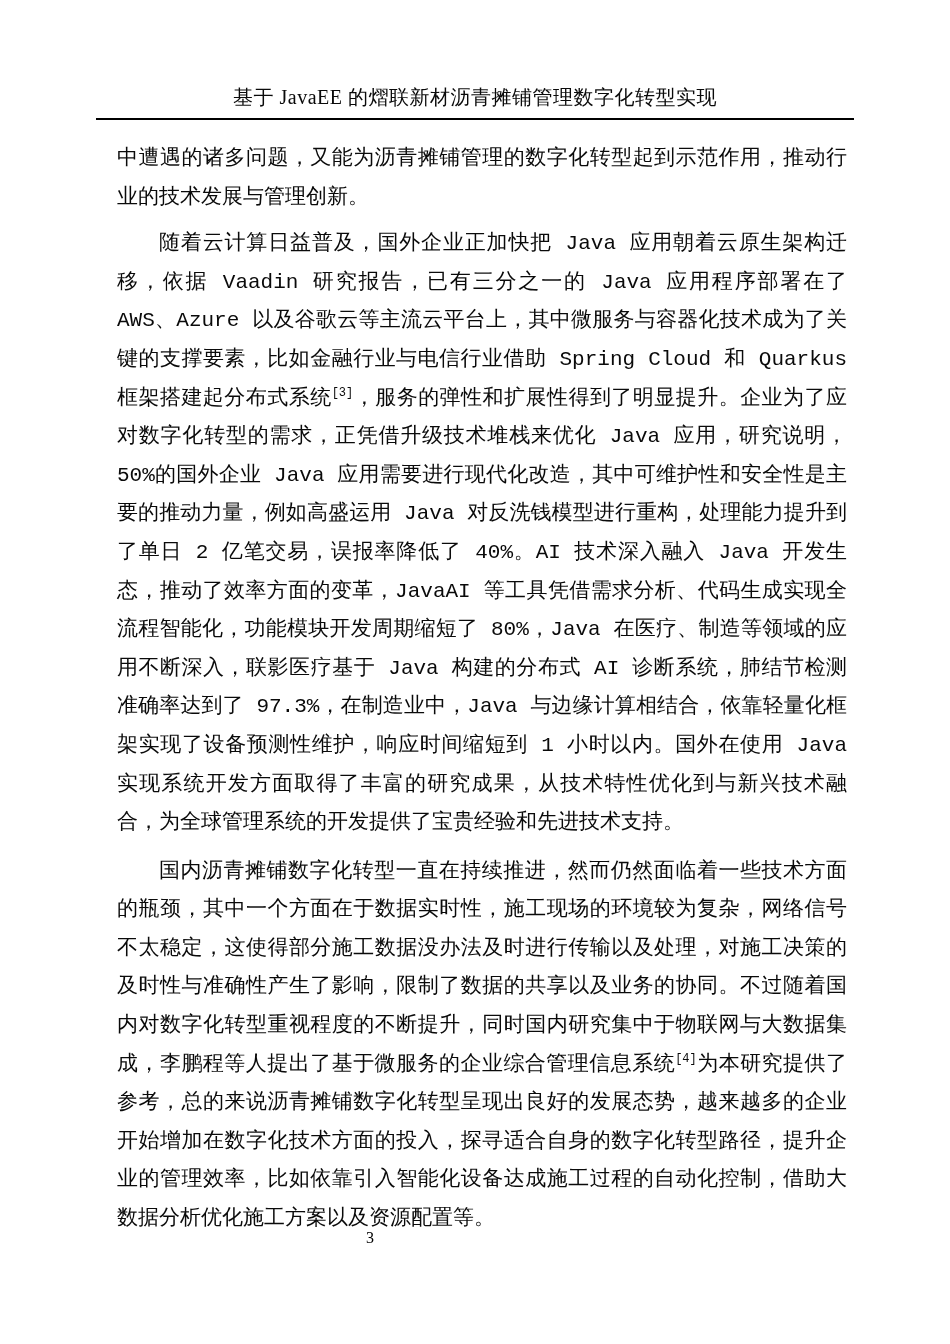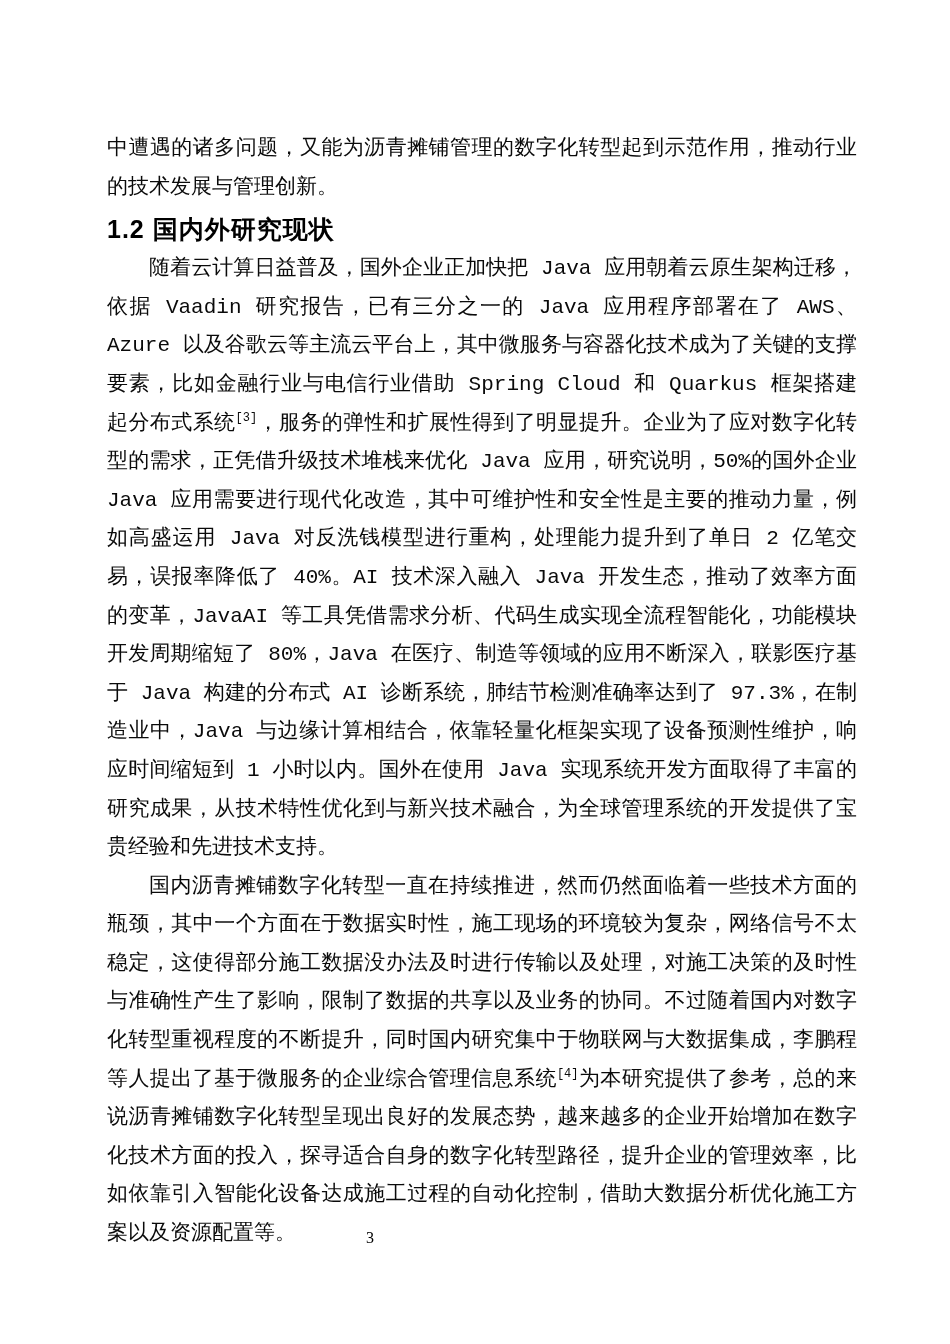--- a/index.html
+++ b/index.html
@@ -28,21 +28,21 @@
     border-bottom: 2px solid #000000;
     white-space: nowrap;
   }
   .body-text {
     position: absolute;
     left: 107px;
     top: 128px;
     width: 750px;
   }
   p.para {
-    margin: 0;
+    margin: 10px;
     font-size: 21px;
     line-height: 38.6px;
     text-align: justify;
     text-justify: inter-ideograph;
     word-break: normal;
   }
   p.para.indent {
     text-indent: 2em;
     font-family: Liberation Mono, monospace;
   }
@@ -66,26 +66,26 @@
     top: 1229px;
     font-size: 16px;
     color: #000000;
   }
 </style>
 </head>
 <body>
 
 <div class="page">
 
+  <div class="running-header">基于 JavaEE 的熠联新材沥青摊铺管理数字化转型实现</div>
 
   <div class="body-text">
 
     <p class="para"><span>中遭遇的诸多问题，又能为沥青摊铺管理的数字化转型起到示范作用，推动行业的技术发展与管理创新。</span></p>
 
-    <h2 class="section-heading">1.2 国内外研究现状</h2>
 
     <p class="para indent"><span>随着云计算日益普及，国外企业正加快把 Java 应用朝着云原生架构迁移，依据 Vaadin 研究报告，已有三分之一的 Java 应用程序部署在了 AWS、Azure 以及谷歌云等主流云平台上，其中微服务与容器化技术成为了关键的支撑要素，比如金融行业与电信行业借助 Spring Cloud 和 Quarkus 框架搭建起分布式系统</span><sup class="cite">[3]</sup><span>，服务的弹性和扩展性得到了明显提升。企业为了应对数字化转型的需求，正凭借升级技术堆栈来优化 Java 应用，研究说明，50%的国外企业 Java 应用需要进行现代化改造，其中可维护性和安全性是主要的推动力量，例如高盛运用 Java 对反洗钱模型进行重构，处理能力提升到了单日 2 亿笔交易，误报率降低了 40%。AI 技术深入融入 Java 开发生态，推动了效率方面的变革，JavaAI 等工具凭借需求分析、代码生成实现全流程智能化，功能模块开发周期缩短了 80%，Java 在医疗、制造等领域的应用不断深入，联影医疗基于 Java 构建的分布式 AI 诊断系统，肺结节检测准确率达到了 97.3%，在制造业中，Java 与边缘计算相结合，依靠轻量化框架实现了设备预测性维护，响应时间缩短到 1 小时以内。国外在使用 Java 实现系统开发方面取得了丰富的研究成果，从技术特性优化到与新兴技术融合，为全球管理系统的开发提供了宝贵经验和先进技术支持。</span></p>
 
     <p class="para indent"><span>国内沥青摊铺数字化转型一直在持续推进，然而仍然面临着一些技术方面的瓶颈，其中一个方面在于数据实时性，施工现场的环境较为复杂，网络信号不太稳定，这使得部分施工数据没办法及时进行传输以及处理，对施工决策的及时性与准确性产生了影响，限制了数据的共享以及业务的协同。不过随着国内对数字化转型重视程度的不断提升，同时国内研究集中于物联网与大数据集成，李鹏程等人提出了基于微服务的企业综合管理信息系统</span><sup class="cite">[4]</sup><span>为本研究提供了参考，总的来说沥青摊铺数字化转型呈现出良好的发展态势，越来越多的企业开始增加在数字化技术方面的投入，探寻适合自身的数字化转型路径，提升企业的管理效率，比如依靠引入智能化设备达成施工过程的自动化控制，借助大数据分析优化施工方案以及资源配置等。</span></p>
 
   </div>
 
   <div class="page-number">3</div>
 
 </div>

